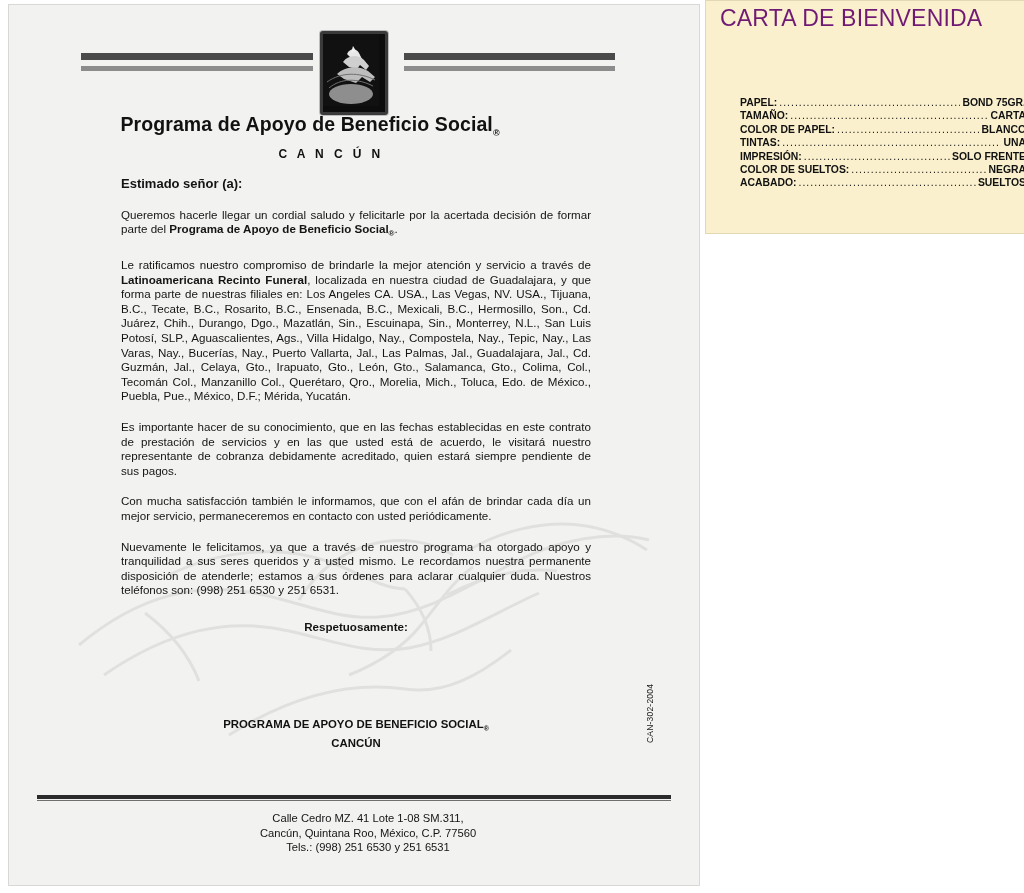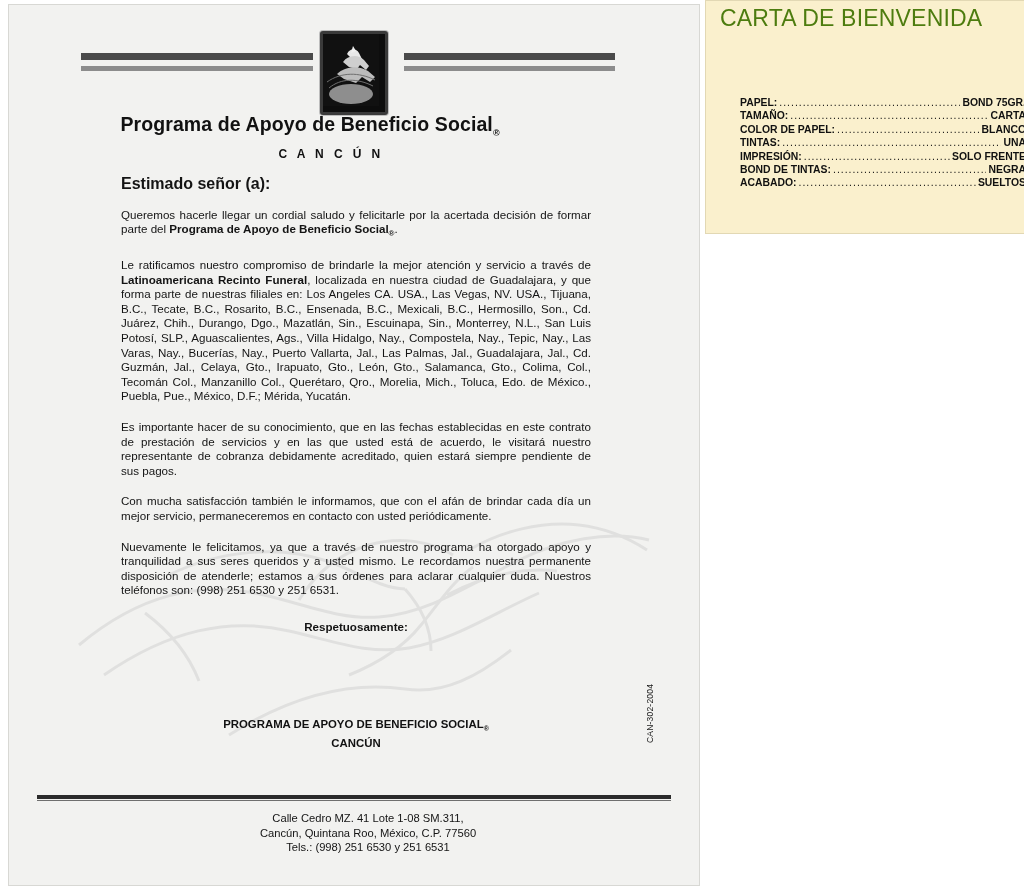--- a/index.html
+++ b/index.html
@@ -92,21 +92,21 @@
     position: absolute;
     left: 112px;
     top: 172px;
     width: 470px;
     color: #141414;
     font-size: 11.6px;
     line-height: 14.6px;
   }
   #body-block .salutation {
     font-weight: bold;
-    font-size: 16px;
+    font-size: 13px;
     margin: 0 0 16px 0;
   }
   #body-block p {
     margin: 12px 0 16px 0;
     text-align: justify;
     text-justify: inter-word;
   }
   #body-block b { font-weight: bold; }
   #body-block .reg { font-size: 8px; vertical-align: sub; }
 
@@ -182,21 +182,21 @@
     width: 319px;
     height: 232px;
     background: #faf0cd;
     border: 1px solid #e2d8b4;
   }
   #spec-title {
     position: absolute;
     left: 14px;
     top: 4px;
     font-size: 23px;
-    color: #4d7c0f;
+    color: #701a75;
     letter-spacing: 0.2px;
   }
   #spec-list {
     position: absolute;
     left: 34px;
     top: 95px;
     width: 286px;
     font-size: 10.4px;
     font-weight: bold;
     color: #111;
@@ -331,21 +331,21 @@
       <span class="spec-key">TINTAS:</span>
       <span class="spec-dots">................................................................................................</span>
       <span class="spec-val">UNA</span>
     </div>
     <div class="spec-row">
       <span class="spec-key">IMPRESIÓN:</span>
       <span class="spec-dots">................................................................................................</span>
       <span class="spec-val">SOLO FRENTE</span>
     </div>
     <div class="spec-row">
-      <span class="spec-key">BOND DE TINTAS:</span>
+      <span class="spec-key">COLOR DE SUELTOS:</span>
       <span class="spec-dots">................................................................................................</span>
       <span class="spec-val">NEGRA</span>
     </div>
     <div class="spec-row">
       <span class="spec-key">ACABADO:</span>
       <span class="spec-dots">................................................................................................</span>
       <span class="spec-val">SUELTOS</span>
     </div>
   </div>
 </div>

